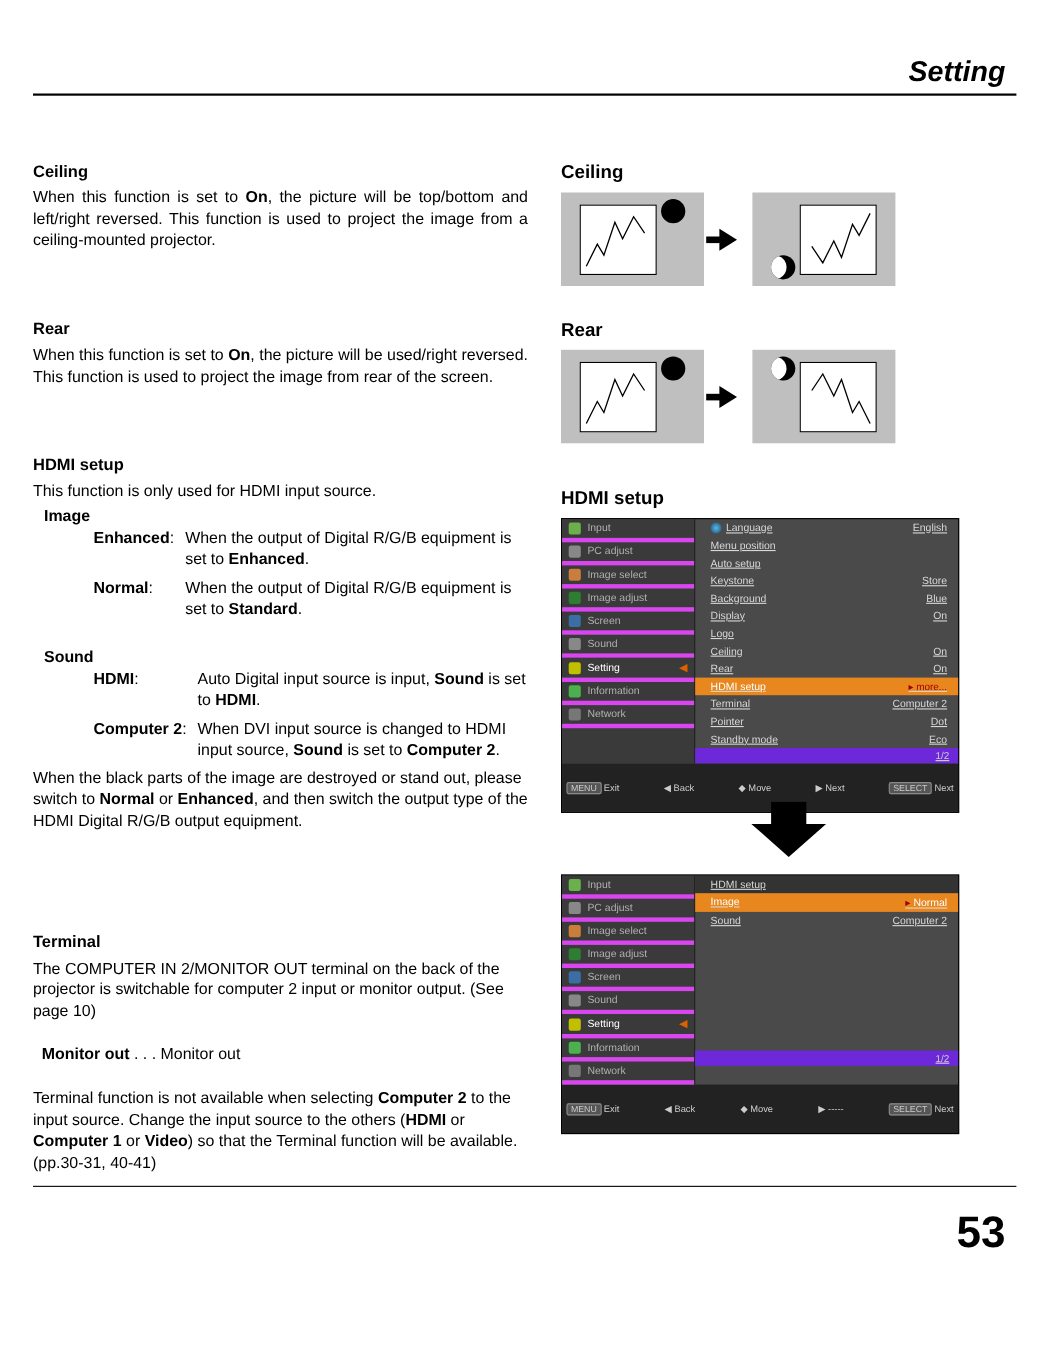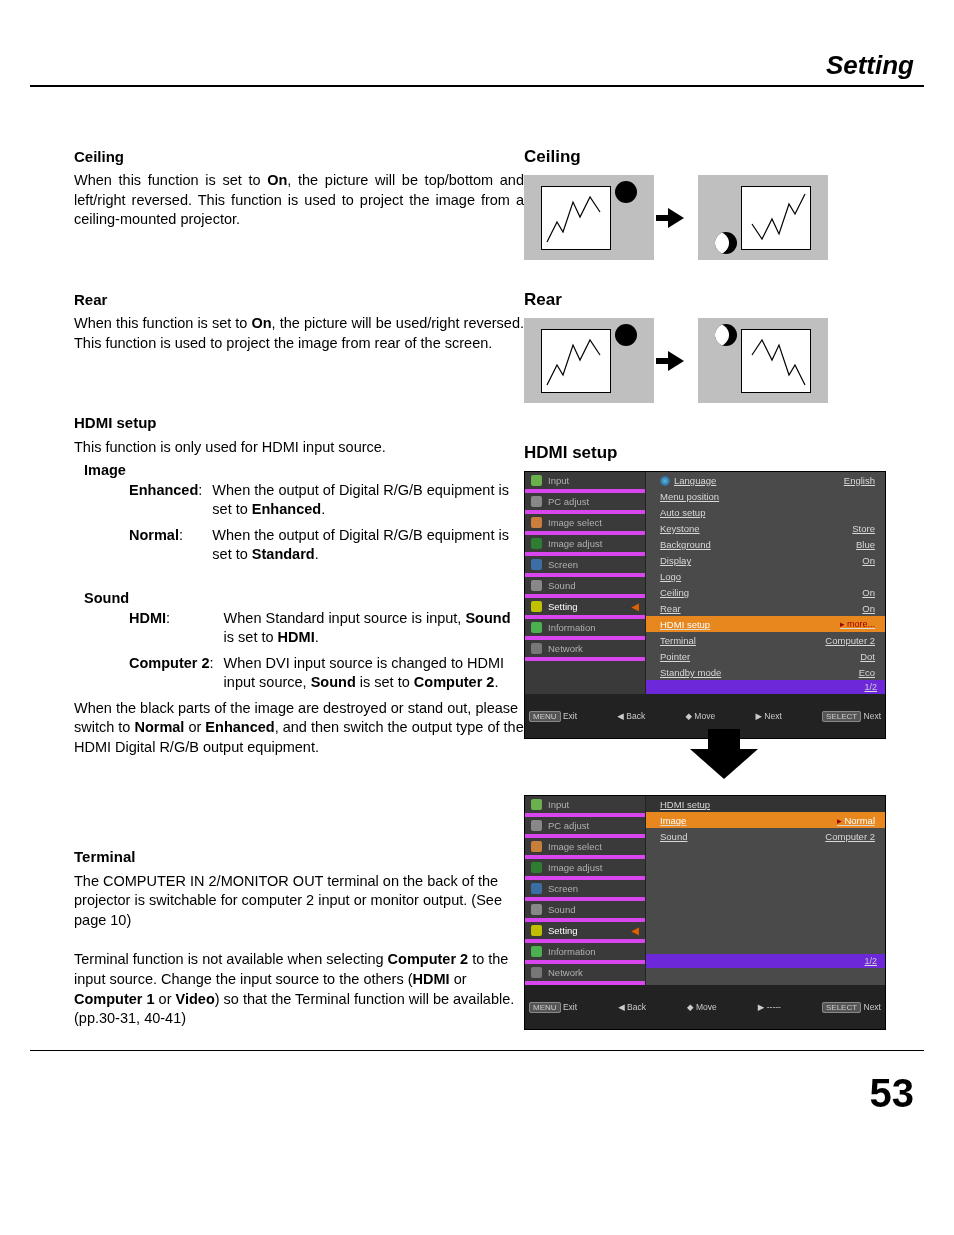--- a/index.html
+++ b/index.html
@@ -23,22 +23,22 @@
     font-style: italic;
     padding-right: 10px;
     padding-bottom: 4px;
   }
   .hdr-rule {
     border-top: 2px solid #000;
     margin: 0;
   }
   .columns {
     display: flex;
+    gap: 30px;
     margin-top: 60px;
-    margin-left: 44px;
   }
   .col-left {
     flex: 0 0 450px;
     font-size: 14.5px;
     line-height: 1.35;
   }
   .col-right {
     flex: 1;
   }
   .sec-head {
@@ -220,35 +220,36 @@
         <div class="def-row">
           <div class="def-term"><span>Normal</span><span class="colon">:</span></div>
           <div class="def-text"><span>When the output of Digital R/G/B equipment is set to </span><b>Standard</b><span>.</span></div>
         </div>
       </div>
 
       <div class="sub-head" style="margin-top:18px;">Sound</div>
       <div class="defs" style="margin-left:55px;">
         <div class="def-row">
           <div class="def-term"><span>HDMI</span><span class="colon">:</span></div>
-          <div class="def-text"><span>When Standard input source is input, </span><b>Sound</b><span> is set to </span><b>HDMI</b><span>.</span></div>
+          <div class="def-text"><span>Auto Digital input source is input, </span><b>Sound</b><span> is set to </span><b>HDMI</b><span>.</span></div>
         </div>
         <div class="def-row">
           <div class="def-term"><span>Computer 2</span><span class="colon">:</span></div>
           <div class="def-text"><span>When DVI input source is changed to HDMI input source, </span><b>Sound</b><span> is set to </span><b>Computer 2</b><span>.</span></div>
         </div>
       </div>
 
       <div>
         <span>When the black parts of the image are destroyed or stand out, please switch to </span><b>Normal</b><span> or </span><b>Enhanced</b><span>, and then switch the output type of the HDMI Digital R/G/B output equipment.</span>
       </div>
 
       <div class="sec-head" style="margin-top:90px;">Terminal</div>
       <div>The COMPUTER IN 2/MONITOR OUT terminal on the back of the projector is switchable for computer 2 input or monitor output. (See page 10)</div>
       <div class="term-list mt-sm">
+        <div><b>Monitor out</b><span> . . .  </span><span>Monitor out</span></div>
       </div>
       <div class="mt-sm">
         <span>Terminal function is not available when selecting </span><b>Computer 2</b><span> to the input source. Change the input source to the others (</span><b>HDMI</b><span> or </span><b>Computer 1</b><span> or </span><b>Video</b><span>) so that the Terminal function will be available. (pp.30-31, 40-41)</span>
       </div>
     </div>
 
     <div class="col-right">
       <div class="right-head">Ceiling</div>
       <div class="diagram">
         <div class="diag-box">

